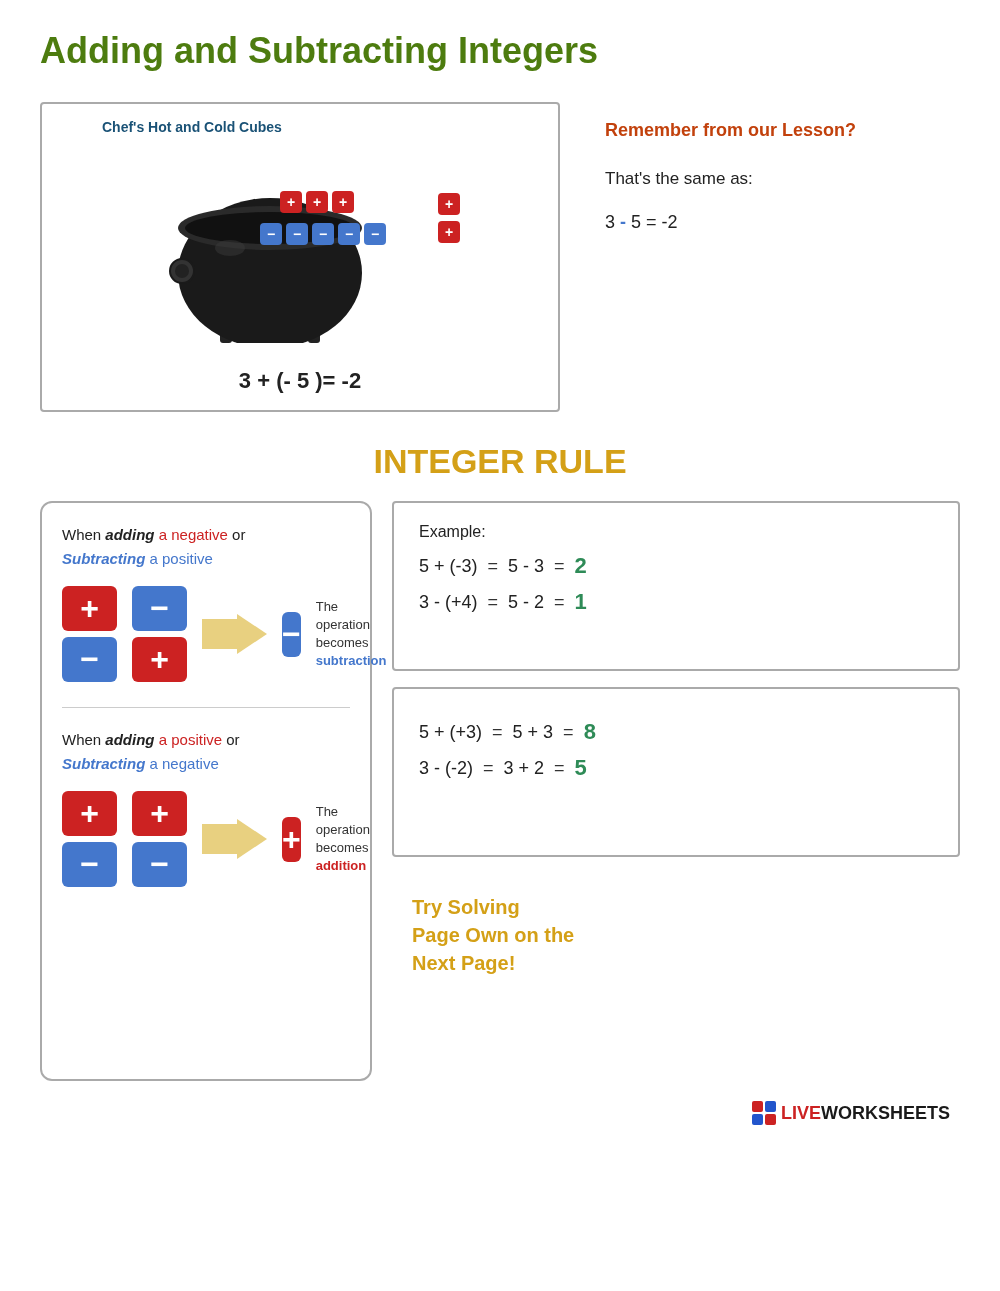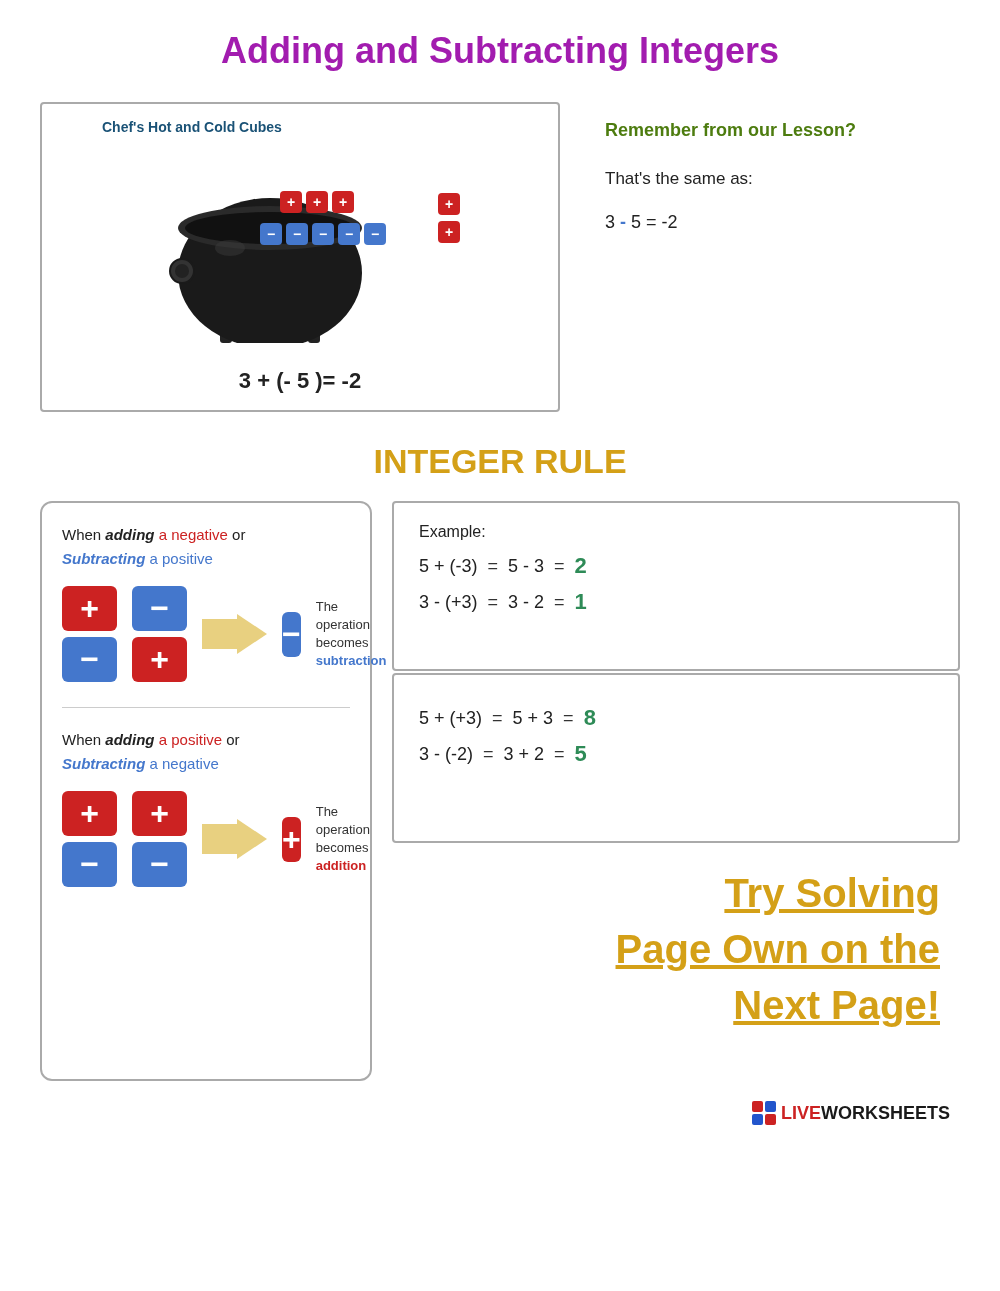--- a/index.html
+++ b/index.html
@@ -6,24 +6,23 @@
     body {
       background: #fff;
       font-family: Arial, sans-serif;
       width: 1000px;
       min-height: 1291px;
       padding: 20px 40px 40px 40px;
       color: #222;
     }
 
     .page-title {
-      text-align: center;
       font-size: 36px;
       font-weight: bold;
-      color: #a21caf;
+      color: #4d7c0f;
       margin-bottom: 30px;
       margin-top: 10px;
     }
 
     
     .top-section {
       display: flex;
       flex-direction: row;
       gap: 30px;
       margin-bottom: 30px;
@@ -74,21 +73,21 @@
 
     
     .lesson-box {
       flex: 1;
       padding: 10px 15px;
       font-size: 17px;
       line-height: 2;
     }
 
     .lesson-title {
-      color: #4d7c0f;
+      color: #c2410c;
       font-weight: bold;
       font-size: 18px;
       margin-bottom: 10px;
     }
 
     .lesson-eq1 { font-size: 18px; }
     .lesson-plus { color: #cc2222; font-weight: bold; }
 
     .lesson-same {
       font-size: 17px;
@@ -121,21 +120,21 @@
       border-radius: 12px;
       padding: 20px;
       width: 332px;
       min-height: 580px;
     }
 
     .rule-right {
       flex: 1;
       display: flex;
       flex-direction: column;
-      gap: 2px;
+      gap: 16px;
     }
 
     .rule-right-box {
       border: 2px solid #aaa;
       border-radius: 4px;
       padding: 20px 25px;
       min-height: 170px;
     }
 
     
@@ -238,27 +237,26 @@
       margin-bottom: 10px;
       display: flex;
       align-items: center;
       gap: 10px;
     }
 
     .eq-equals { color: #333; }
 
     
     .try-solving {
-      text-align: right;
-      font-size: 40px;
+      text-align: left;
+      font-size: 20px;
       font-weight: bold;
       color: #d4a017;
       line-height: 1.4;
       padding: 20px;
-      text-decoration: underline;
     }
 
     
     .footer {
       display: flex;
       justify-content: flex-end;
       align-items: center;
       margin-top: 10px;
       padding-right: 10px;
     }
@@ -442,23 +440,23 @@
 
       <div class="example-eq">
         <span>5 + (-3)</span>
         <span class="eq-equals">=</span>
         <span>5 - 3</span>
         <span class="eq-equals">=</span>
         <span class="text-green" style="font-weight:bold; font-size:22px;">2</span>
       </div>
 
       <div class="example-eq">
-        <span>3 - (+3)</span>
-        <span class="eq-equals">=</span>
-        <span>3 - 2</span>
+        <span>3 - (+4)</span>
+        <span class="eq-equals">=</span>
+        <span>5 - 2</span>
         <span class="eq-equals">=</span>
         <span class="text-green" style="font-weight:bold; font-size:22px;">1</span>
       </div>
     </div>
 
     <div class="rule-right-box">
       <div class="example-eq" style="margin-top:10px;">
         <span>5 + (+3)</span>
         <span class="eq-equals">=</span>
         <span>5 + 3</span>

